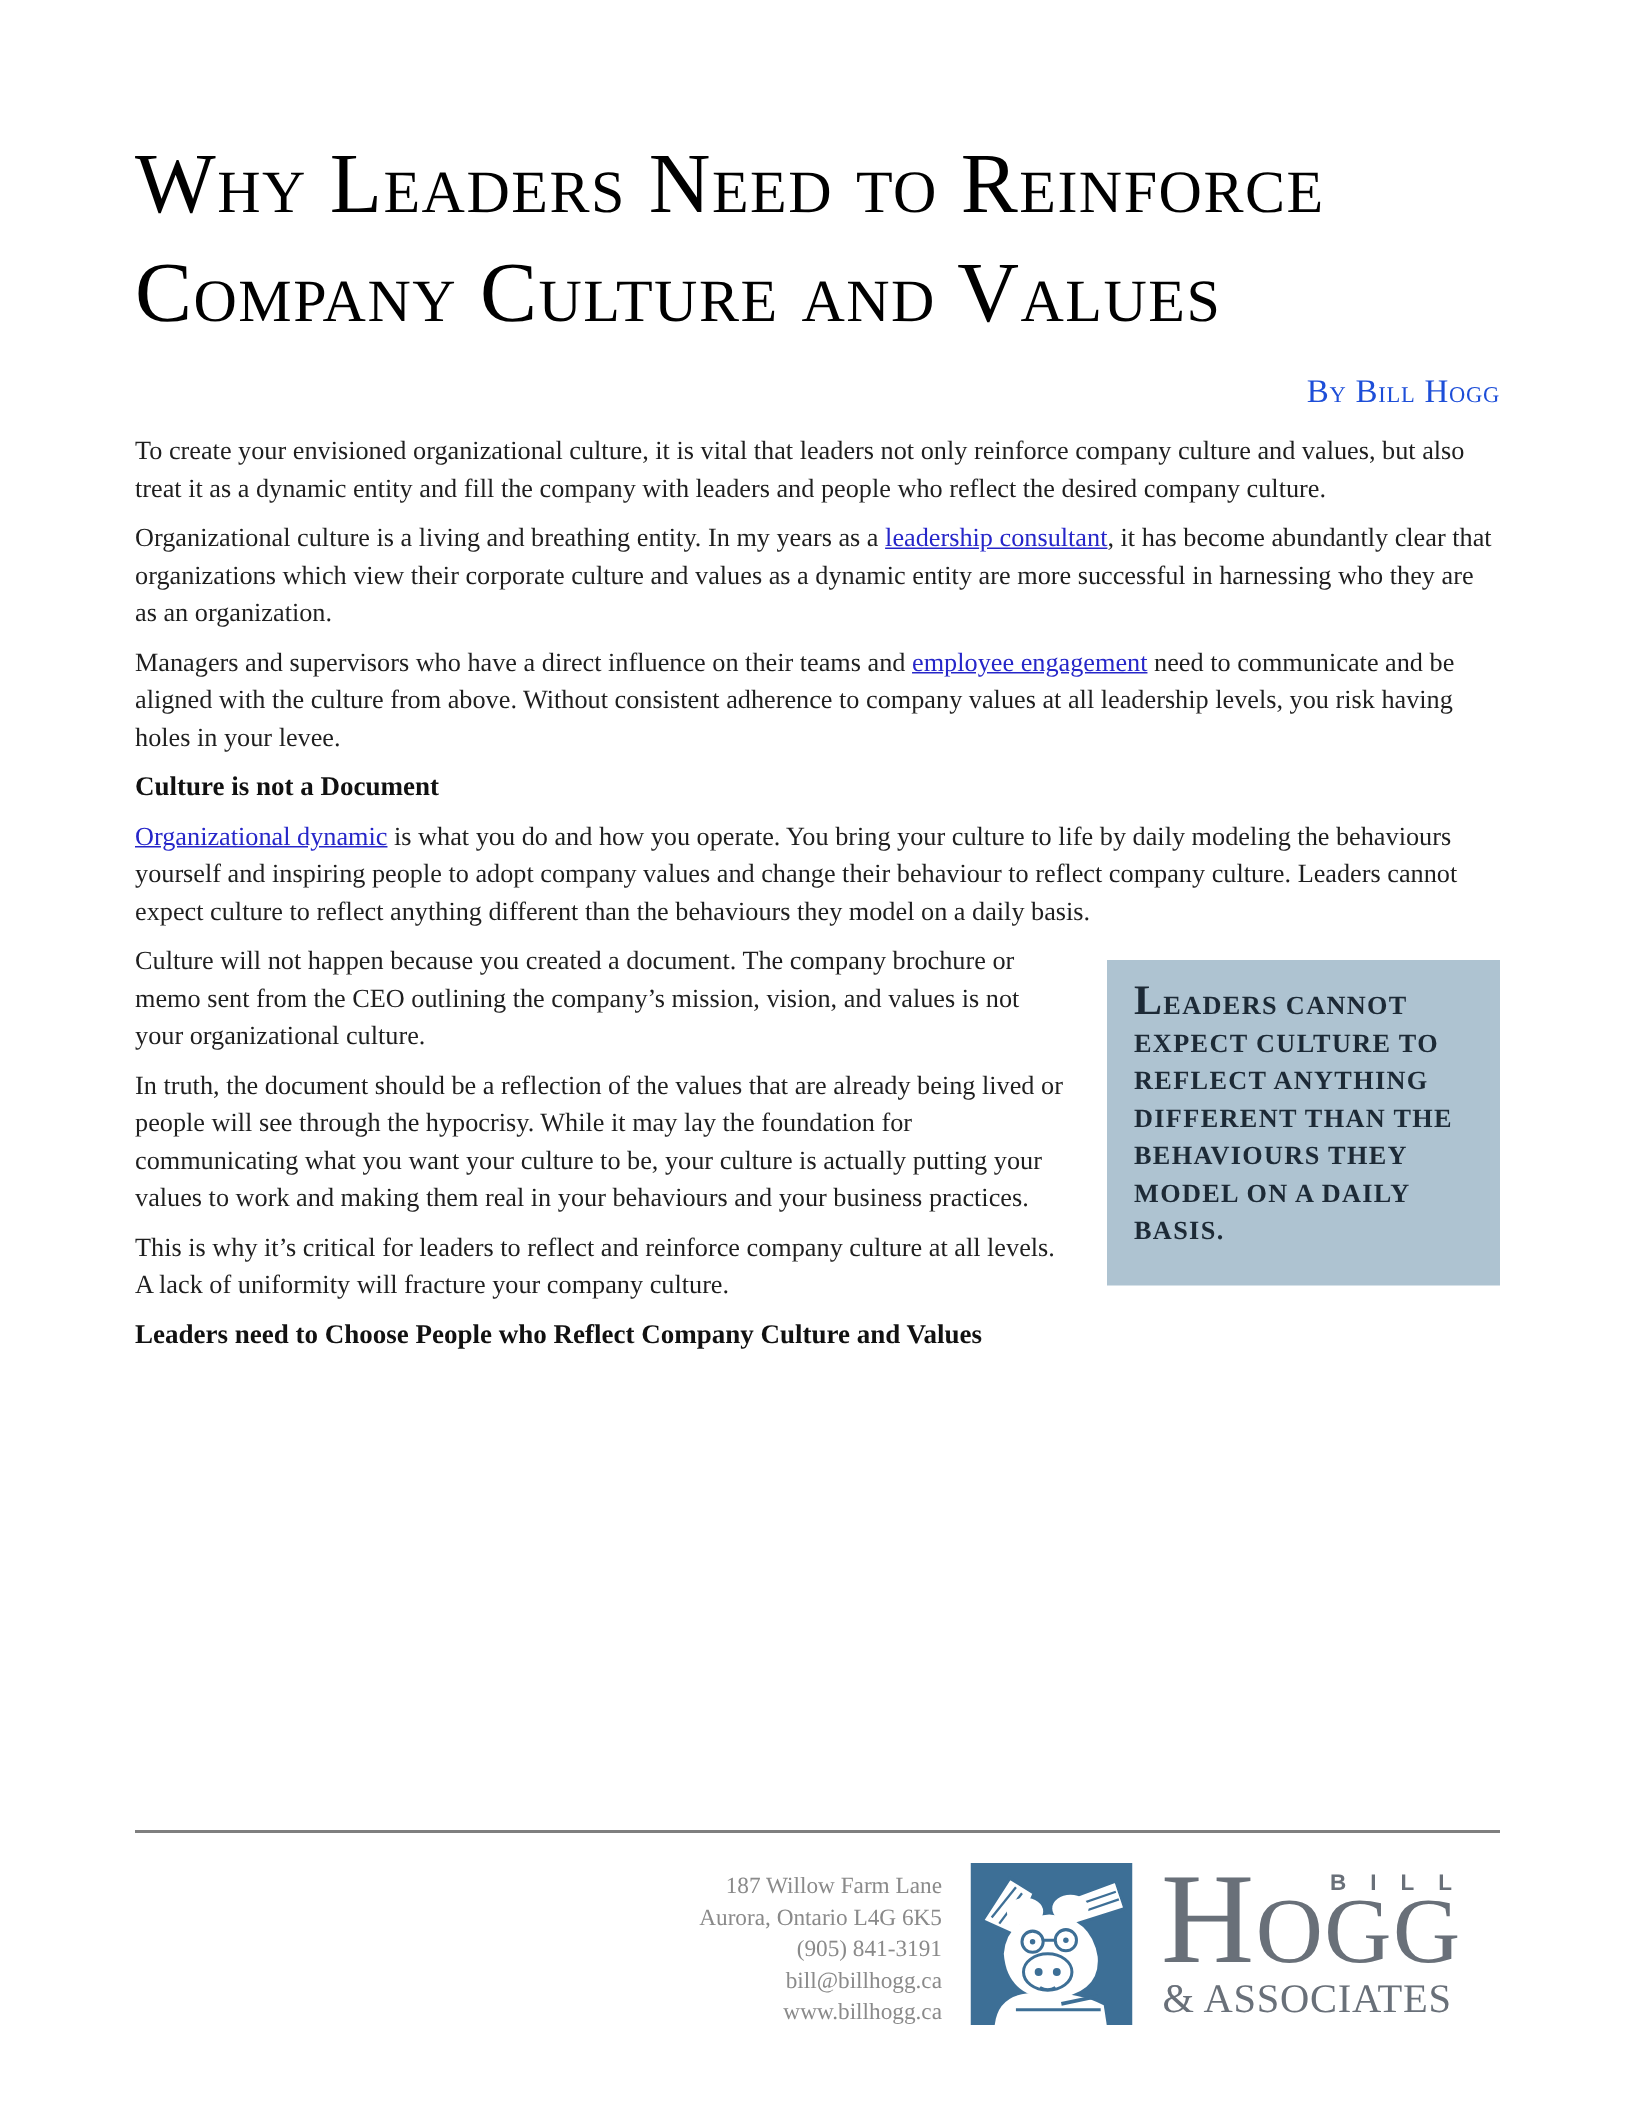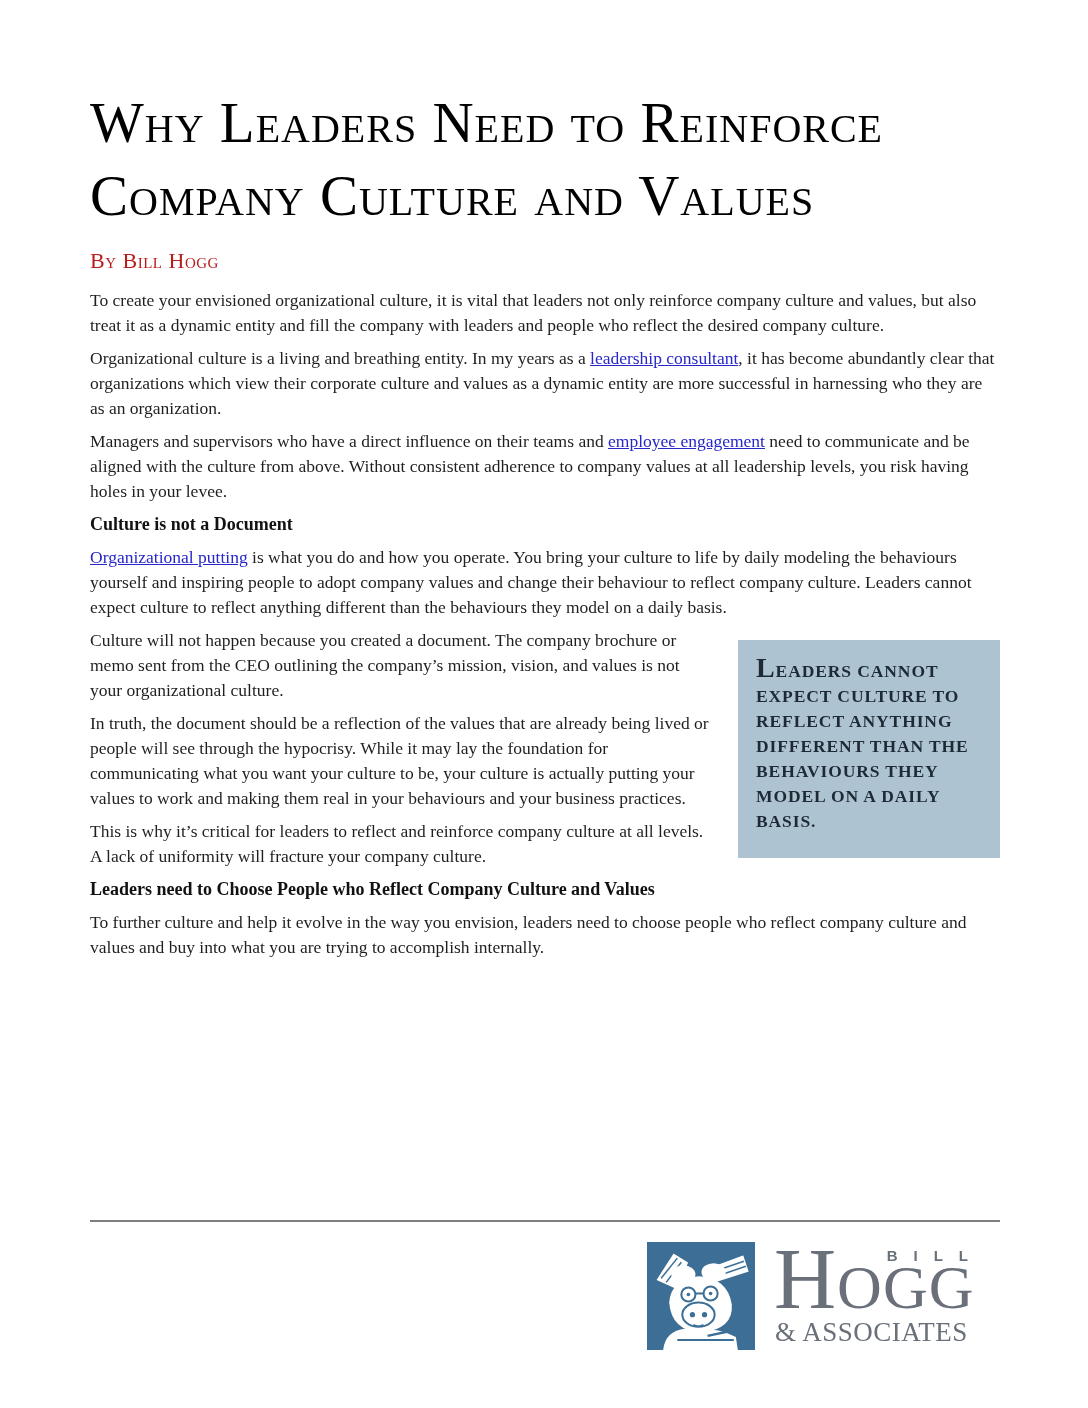--- a/index.html
+++ b/index.html
@@ -21,21 +21,22 @@
     line-height:73px;
     letter-spacing:1px;
     color:#000000;
   }
   h1.title span { display:block; white-space:nowrap; }
   .byline {
     font-variant:small-caps;
     font-size:22px;
     letter-spacing:0.5px;
     margin:0 0 14px 0;
-    color:#b91c1c;
+    color:#1d4ed8;
+    text-align:right;
   }
   .flow p {
     margin:0 0 8px 0;
     font-size:17.5px;
     line-height:25px;
   }
   .flow h2 {
     margin:0 0 8px 0;
     font-size:18px;
     line-height:25px;
@@ -126,40 +127,46 @@
     <span>Company Culture and Values</span>
   </h1>
 
   <div class="byline">By Bill Hogg</div>
 
   <div class="flow" id="flow-top">
       <p>To create your envisioned organizational culture, it is vital that leaders not only reinforce company culture and values, but also treat it as a dynamic entity and fill the company with leaders and people who reflect the desired company culture.</p>
       <p>Organizational culture is a living and breathing entity. In my years as a <a href="#">leadership consultant</a>, it has become abundantly clear that organizations which view their corporate culture and values as a dynamic entity are more successful in harnessing who they are as an organization.</p>
       <p>Managers and supervisors who have a direct influence on their teams and <a href="#">employee engagement</a> need to communicate and be aligned with the culture from above. Without consistent adherence to company values at all leadership levels, you risk having holes in your levee.</p>
       <h2>Culture is not a Document</h2>
-      <p><a href="#">Organizational putting</a> is what you do and how you operate. You bring your culture to life by daily modeling the behaviours yourself and inspiring people to adopt company values and change their behaviour to reflect company culture. Leaders cannot expect culture to reflect anything different than the behaviours they model on a daily basis.</p>
+      <p><a href="#">Organizational dynamic</a> is what you do and how you operate. You bring your culture to life by daily modeling the behaviours yourself and inspiring people to adopt company values and change their behaviour to reflect company culture. Leaders cannot expect culture to reflect anything different than the behaviours they model on a daily basis.</p>
     </div>
 
   <div class="flow" id="quote-section">
     <div class="pullquote">
       <p class="pq-text">Leaders cannot expect culture to reflect anything different than the behaviours they model on a daily basis.</p>
     </div>
   <p>Culture will not happen because you created a document. The company brochure or memo sent from the CEO outlining the company’s mission, vision, and values is not your organizational culture.</p>
       <p>In truth, the document should be a reflection of the values that are already being lived or people will see through the hypocrisy. While it may lay the foundation for communicating what you want your culture to be, your culture is actually putting your values to work and making them real in your behaviours and your business practices.</p>
       <p>This is why it’s critical for leaders to reflect and reinforce company culture at all levels. A lack of uniformity will fracture your company culture.</p>
     </div>
 
   <div class="flow" id="flow-bottom">
       <h2>Leaders need to Choose People who Reflect Company Culture and Values</h2>
-      <p>To further culture and help it evolve in the way you envision, leaders need to choose people who reflect company culture and values and buy into what you are trying to accomplish internally.</p>
     </div>
 
   <div class="footer">
     <hr class="rule">
     <div class="footer-row">
+      <div class="contact" id="contact-lines">
+          <div>187 Willow Farm Lane</div>
+          <div>Aurora, Ontario L4G 6K5</div>
+          <div>(905) 841-3191</div>
+          <div>bill@billhogg.ca</div>
+          <div>www.billhogg.ca</div>
+        </div>
       <div class="pig">
         <svg viewBox="0 0 107 107" xmlns="http://www.w3.org/2000/svg" aria-hidden="true">
           <rect width="107" height="107" fill="#3d6f96"></rect>
           <polygon points="58,26 96,12 102,30 64,42" fill="#ffffff" stroke="#3d6f96" stroke-width="2"></polygon>
           <line x1="64" y1="30" x2="96" y2="19" stroke="#3d6f96" stroke-width="1.5"></line>
           <line x1="66" y1="35" x2="98" y2="24" stroke="#3d6f96" stroke-width="1.5"></line>
           <polygon points="8,38 26,10 42,20 30,48" fill="#ffffff" stroke="#3d6f96" stroke-width="2"></polygon>
           <line x1="14" y1="36" x2="30" y2="16" stroke="#3d6f96" stroke-width="1.5"></line>
           <line x1="19" y1="40" x2="34" y2="20" stroke="#3d6f96" stroke-width="1.5"></line>
           <ellipse cx="36" cy="32" rx="12" ry="9" fill="#ffffff"></ellipse>

